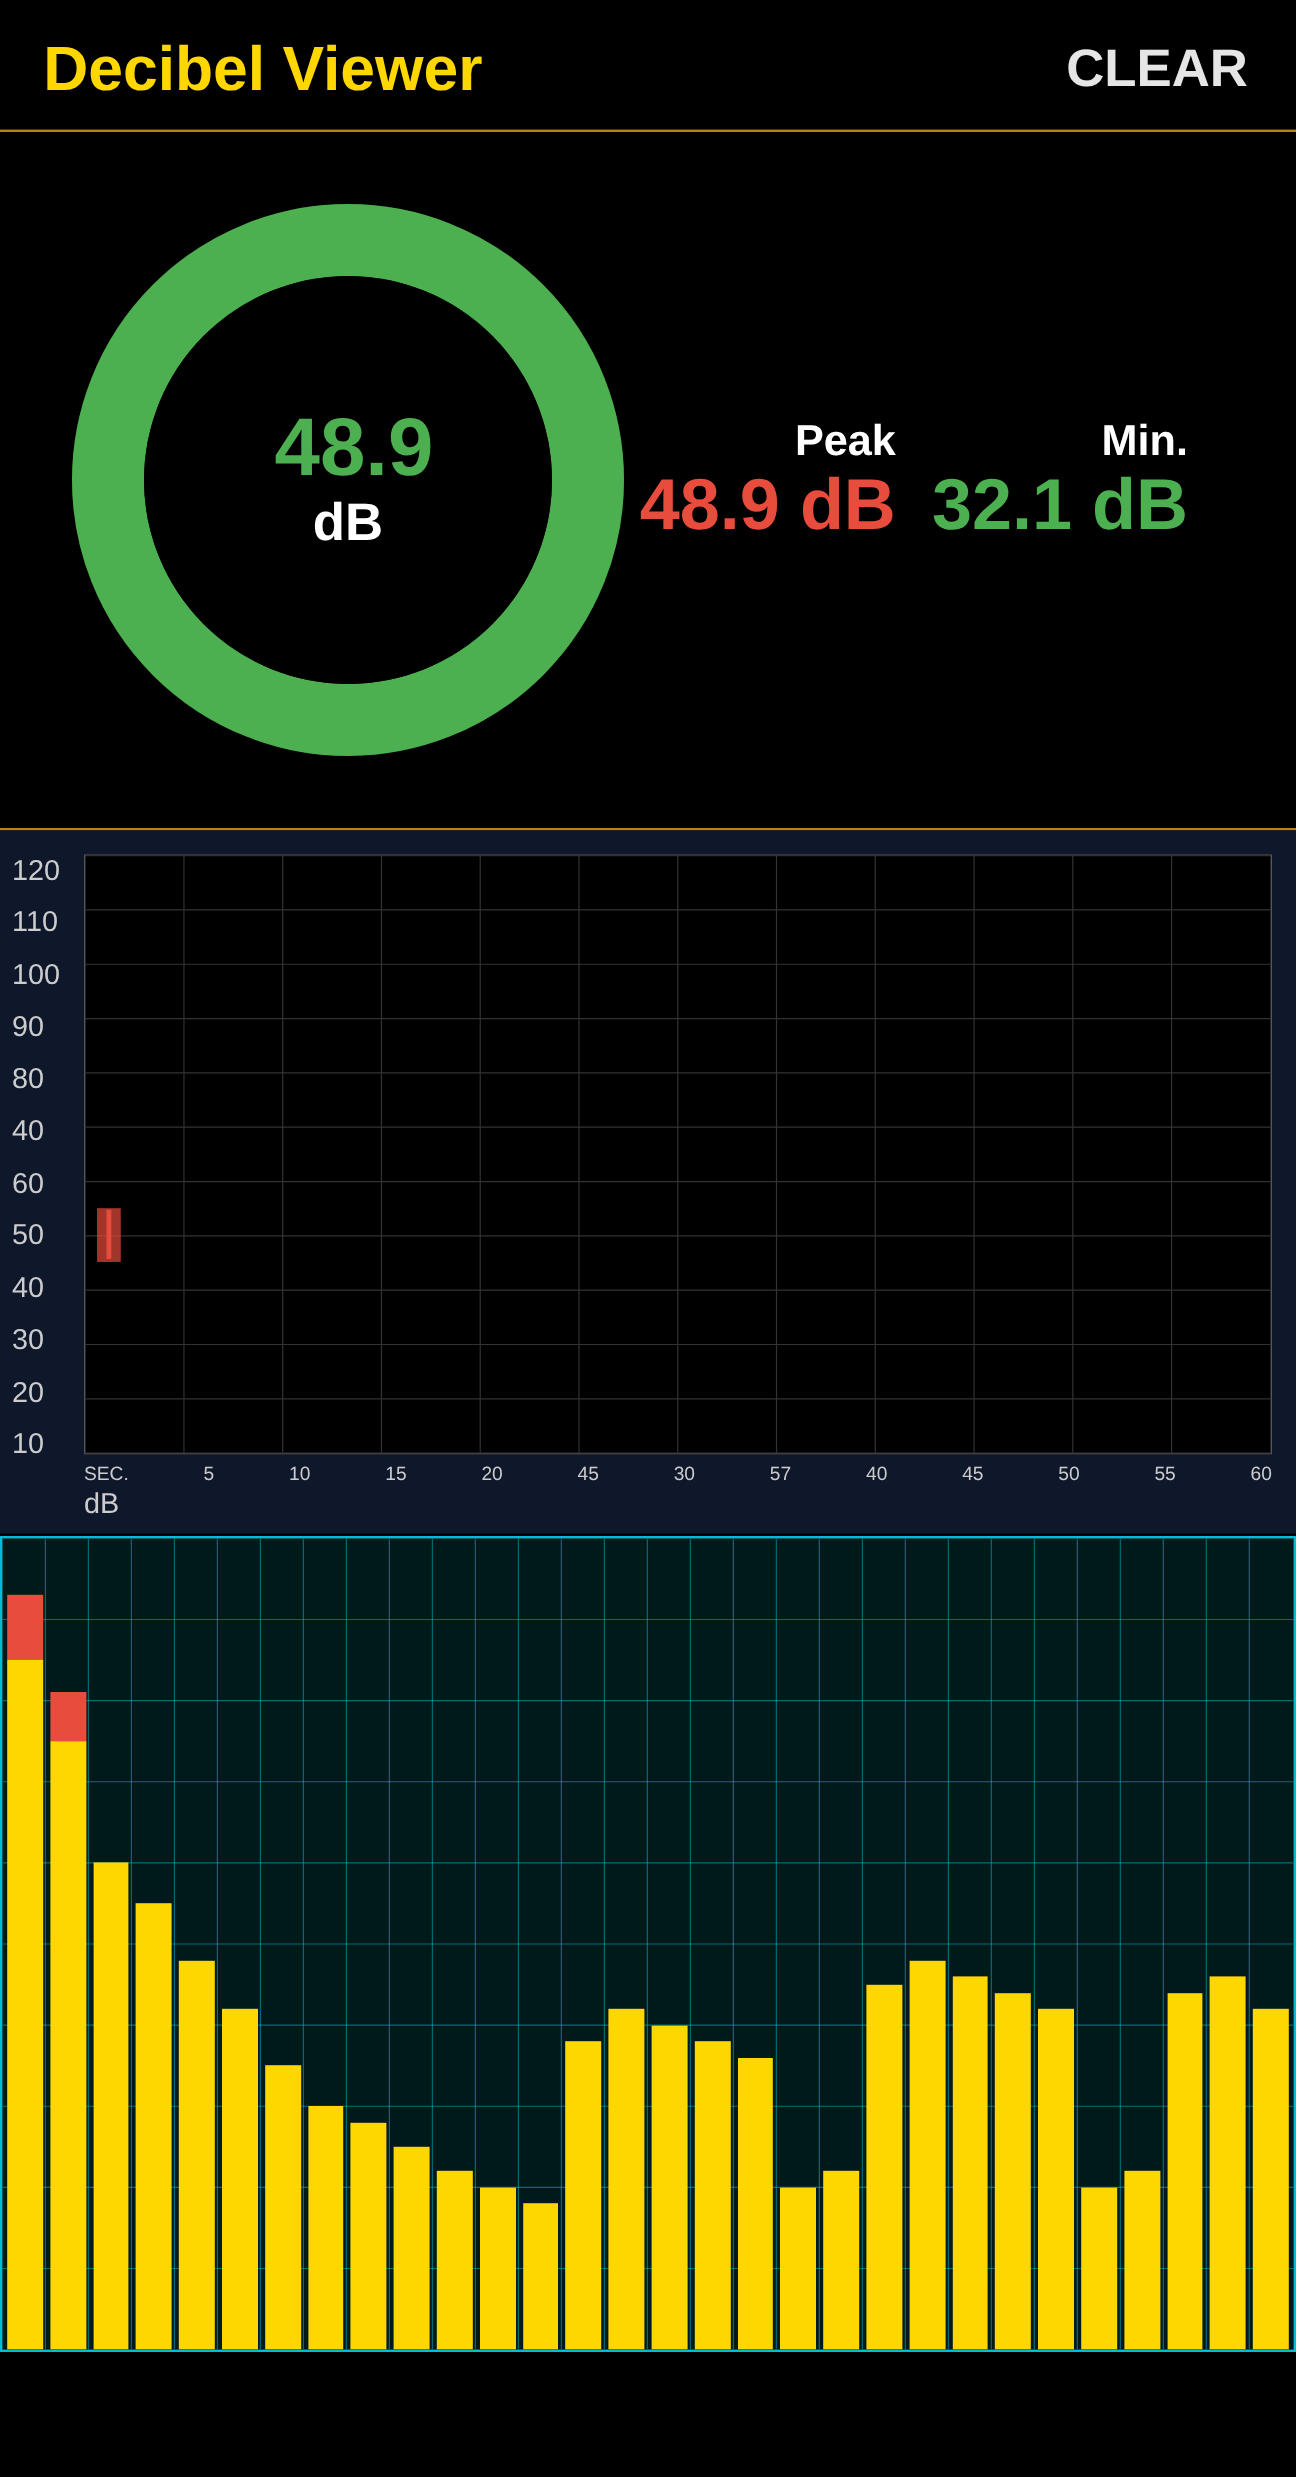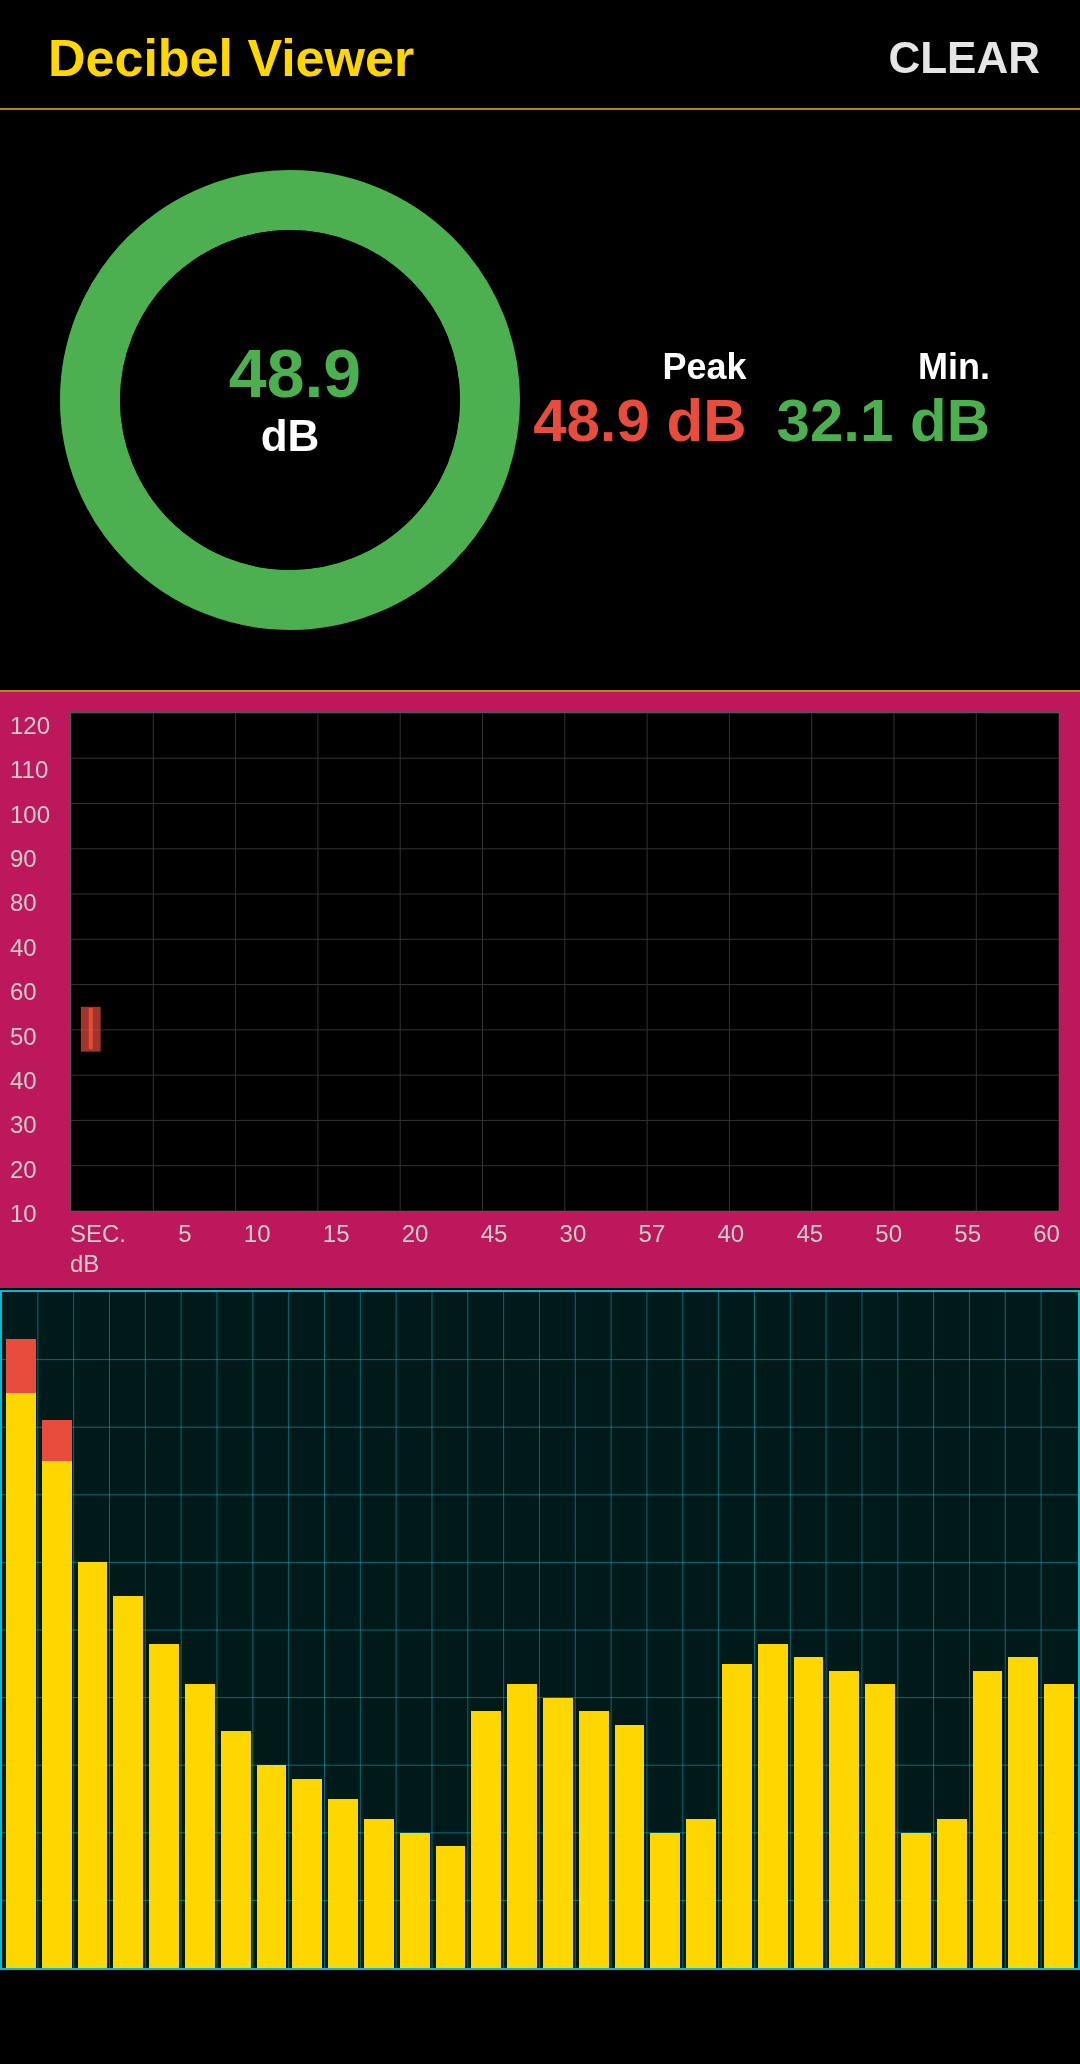--- a/index.html
+++ b/index.html
@@ -10,21 +10,21 @@
       width: 1080px;
       min-height: 2064px;
       overflow-x: hidden;
     }
 
     
     .header {
       display: flex;
       justify-content: space-between;
       align-items: center;
-      padding: 28px 40px 20px 48px;
+      padding: 28px 40px 20px 36px;
       border-bottom: 2px solid #b8860b;
     }
     .header-title {
       font-size: 52px;
       font-weight: bold;
       color: #FFD700;
     }
     .header-clear {
       font-size: 44px;
       font-weight: bold;
@@ -102,21 +102,21 @@
     
     .section-divider {
       height: 2px;
       background: #b8860b;
       margin: 0;
     }
 
     
     .line-chart-section {
       padding: 0;
-      background: #be185d;
+      background: #0f172a;
       position: relative;
     }
 
     .line-chart-wrapper {
       padding: 20px 20px 10px 70px;
       position: relative;
     }
 
     .y-axis-labels {
       position: absolute;
@@ -267,21 +267,21 @@
         <line x1="83.3%" y1="0" x2="83.3%" y2="100%" stroke="#333" stroke-width="1"></line>
         <line x1="91.63%" y1="0" x2="91.63%" y2="100%" stroke="#333" stroke-width="1"></line>
         <line x1="100%" y1="0" x2="100%" y2="100%" stroke="#333" stroke-width="1"></line>
 
         <line x1="2%" y1="59.25%" x2="2%" y2="67.5%" stroke="#e74c3c" stroke-width="4"></line>
 
         <rect x="1%" y="59%" width="2%" height="9%" fill="#e74c3c" opacity="0.7"></rect>
       </svg>
     </div>
 
-    <div style="display:flex; justify-content:space-between; padding: 8px 0 0 0; font-size:24px; color:#ccc;">
+    <div style="display:flex; justify-content:space-between; padding: 8px 0 0 0; font-size:16px; color:#ccc;">
       <span>SEC.</span>
       <span>5</span>
       <span>10</span>
       <span>15</span>
       <span>20</span>
       <span>45</span>
       <span>30</span>
       <span>57</span>
       <span>40</span>
       <span>45</span>

